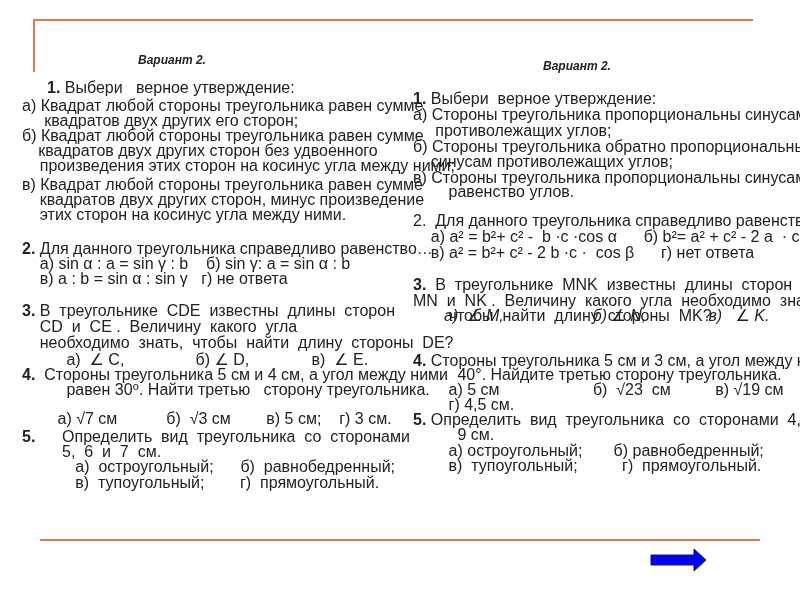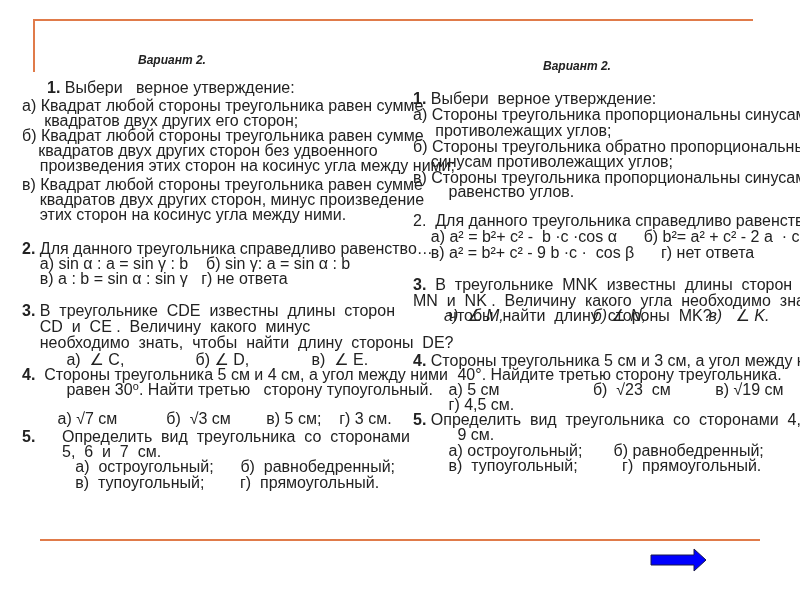--- a/index.html
+++ b/index.html
@@ -31,26 +31,26 @@
   <div class="line" style="left:22px; top:157px;">    произведения этих сторон на косинус угла между ними;</div>
   <div class="line" style="left:22px; top:176px;">в) Квадрат любой стороны треугольника равен сумме</div>
   <div class="line" style="left:22px; top:191px;">    квадратов двух других сторон, минус произведение</div>
   <div class="line" style="left:22px; top:206px;">    этих сторон на косинус угла между ними.</div>
 
   <div class="line" style="left:22px; top:240px;"><span class="b">2.</span><span> Для данного треугольника справедливо равенство…</span></div>
   <div class="line" style="left:22px; top:255px;">    а) sin α : a = sin γ : b    б) sin γ: a = sin α : b</div>
   <div class="line" style="left:22px; top:270px;">    в) a : b = sin α : sin γ   г) не ответа</div>
 
   <div class="line" style="left:22px; top:302px;"><span class="b">3.</span><span> В  треугольнике  CDE  известны  длины  сторон</span></div>
-  <div class="line" style="left:22px; top:318px;">    CD  и  CE .  Величину  какого  минус</div>
+  <div class="line" style="left:22px; top:318px;">    CD  и  CE .  Величину  какого  угла</div>
   <div class="line" style="left:22px; top:334px;">    необходимо  знать,  чтобы  найти  длину  стороны  DE?</div>
   <div class="line" style="left:22px; top:350px;">          а)  ∠ C,                б) ∠ D,              в)  ∠ E.</div>
 
   <div class="line" style="left:22px; top:366px;"><span class="b">4.</span><span>  Стороны треугольника 5 см и 4 см, а угол между ними</span></div>
-  <div class="line" style="left:22px; top:380px;">          равен 30⁰. Найти третью   сторону тупоугольный.</div>
+  <div class="line" style="left:22px; top:380px;">          равен 30⁰. Найти третью   сторону треугольника.</div>
   <div class="line" style="left:22px; top:395px;"></div>
   <div class="line" style="left:22px; top:410px;">        а) √7 см           б)  √3 см        в) 5 см;    г) 3 см.</div>
 
   <div class="line" style="left:22px; top:428px;"><span class="b">5.</span><span>      Определить  вид  треугольника  со  сторонами</span></div>
   <div class="line" style="left:22px; top:443px;">         5,  6  и  7  см.</div>
   <div class="line" style="left:22px; top:458px;">            а)  остроугольный;      б)  равнобедренный;</div>
   <div class="line" style="left:22px; top:474px;">            в)  тупоугольный;        г)  прямоугольный.</div>
 </div>
 
 <div class="variant-title" style="left:543px; top:59px;font-style:italic;">Вариант 2.</div>
@@ -59,21 +59,21 @@
   <div class="line" style="left:413px; top:90px;"><span class="b">1.</span><span> Выбери  верное утверждение:</span></div>
   <div class="line" style="left:413px; top:106px;">а) Стороны треугольника пропорциональны синусам</div>
   <div class="line" style="left:413px; top:122px;">     противолежащих углов;</div>
   <div class="line" style="left:413px; top:138px;">б) Стороны треугольника обратно пропорциональны</div>
   <div class="line" style="left:413px; top:153px;">    синусам противолежащих углов;</div>
   <div class="line" style="left:413px; top:169px;">в) Стороны треугольника пропорциональны синусам</div>
   <div class="line" style="left:413px; top:183px;">        равенство углов.</div>
 
   <div class="line" style="left:413px; top:212px;"><span>2.</span><span>  Для данного треугольника справедливо равенство…</span></div>
   <div class="line" style="left:413px; top:228px;">    а) a² = b²+ c² -  b ·c ·cos α      б) b²= a² + c² - 2 a  · c· cos β</div>
-  <div class="line" style="left:413px; top:244px;">    в) a² = b²+ c² - 9 b ·c ·  cos β      г) нет ответа</div>
+  <div class="line" style="left:413px; top:244px;">    в) a² = b²+ c² - 2 b ·c ·  cos β      г) нет ответа</div>
 
   <div class="line" style="left:413px; top:276px;"><span class="b">3.</span><span>  В  треугольнике  MNK  известны  длины  сторон</span></div>
   <div class="line" style="left:413px; top:292px;">MN  и  NK .  Величину  какого  угла  необходимо  знать,</div>
   <div class="line" style="left:413px; top:307px;">        чтобы  найти  длину  стороны  MK?</div>
   <div class="line" style="left:413px; top:306px;font-style:italic;">       а)  ∠ M,                    б) ∠ N,              в)   ∠ K.</div>
 
   <div class="line" style="left:413px; top:352px;"><span class="b">4.</span><span> Стороны треугольника 5 см и 3 см, а угол между ними</span></div>
   <div class="line" style="left:413px; top:366px;">          40°. Найдите третью сторону треугольника.</div>
   <div class="line" style="left:413px; top:381px;">        а) 5 см                     б)  √23  см          в) √19 см</div>
   <div class="line" style="left:413px; top:396px;">        г) 4,5 см.</div>

